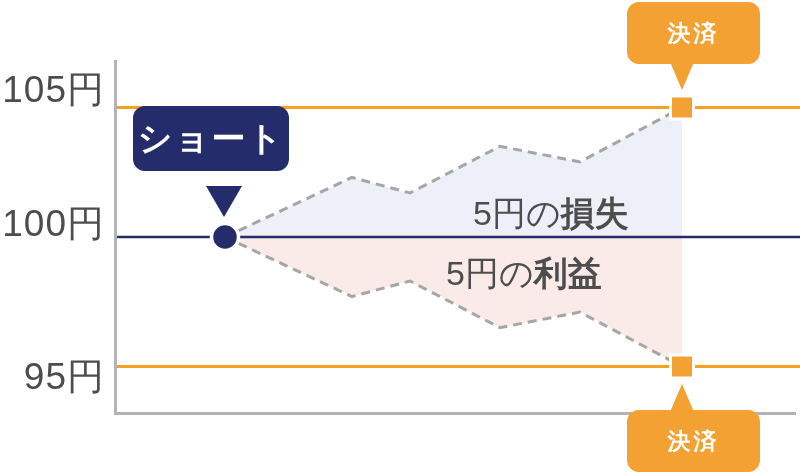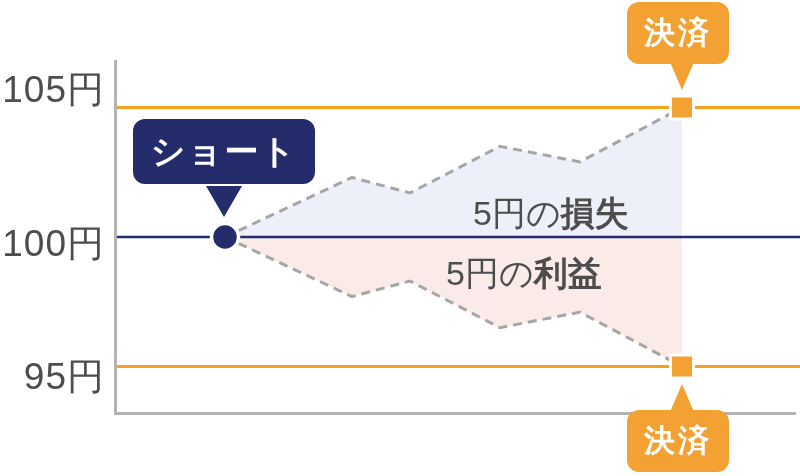--- a/index.html
+++ b/index.html
@@ -14,29 +14,29 @@
   .stage{
     position:relative;width:800px;height:476px;background:#fff;overflow:hidden;
     font-family:"Liberation Sans","DejaVu Sans",sans-serif;
   }
   svg#chart{position:absolute;left:0;top:0;}
   .tick{
     position:absolute;left:0;width:105px;text-align:right;
     color:var(--text-gray);font-size:37px;line-height:40px;letter-spacing:1px;
   }
   #tick-105{top:70px;}
-  #tick-100{top:224px;}
+  #tick-100{top:204px;}
   #tick-95{top:357px;}
   .bubble{
     position:absolute;color:#fff;font-weight:bold;
     display:flex;align-items:center;justify-content:center;
     border-radius:12px;
   }
-  #entry-bubble{left:133px;top:119px;width:182px;height:65px;background:var(--navy);font-size:34px;letter-spacing:2px;}
-  .bubble.orange{width:102px;height:62px;background:var(--orange);font-size:31px;letter-spacing:3px;}
+  #entry-bubble{left:133px;top:106px;width:156px;height:65px;background:var(--navy);font-size:34px;letter-spacing:2px;}
+  .bubble.orange{width:133px;height:62px;background:var(--orange);font-size:23px;letter-spacing:3px;}
   #settle-top-bubble{left:627px;top:2px;}
   #settle-bottom-bubble{left:627px;top:410px;}
   .ptr{position:absolute;width:0;height:0;}
   #entry-bubble-pointer{left:206px;top:186px;border-left:18px solid transparent;border-right:18px solid transparent;border-top:31px solid var(--navy);}
   #settle-top-pointer{left:670px;top:62px;border-left:12px solid transparent;border-right:12px solid transparent;border-top:28px solid var(--orange);}
   #settle-bottom-pointer{left:670px;top:384px;border-left:12px solid transparent;border-right:12px solid transparent;border-bottom:28px solid var(--orange);}
   .anno{
     position:absolute;color:var(--text-gray);font-size:34px;line-height:34px;white-space:nowrap;
   }
   .anno b{font-weight:bold;}

